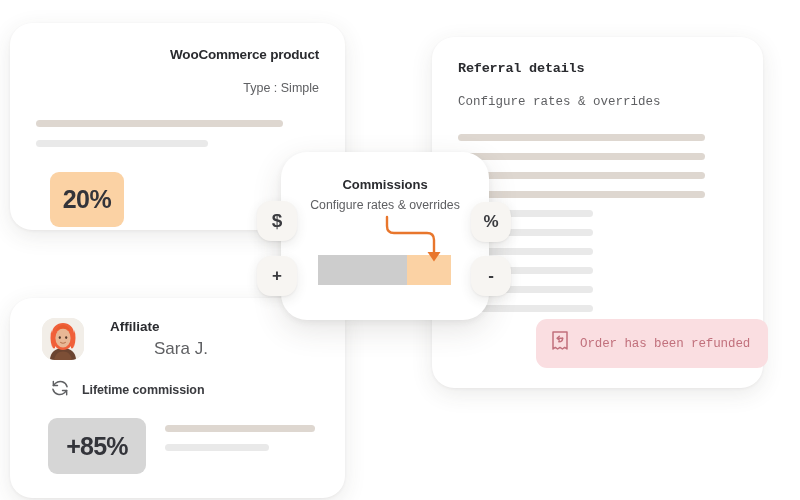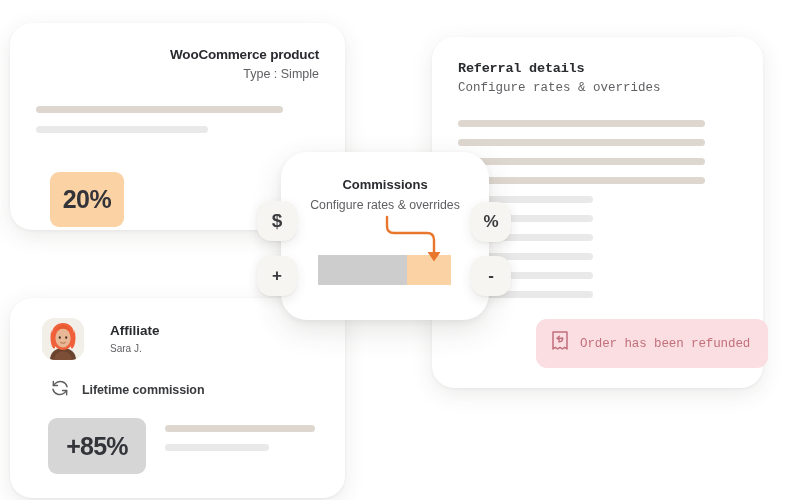--- a/index.html
+++ b/index.html
@@ -14,21 +14,21 @@
   
   .card{
     position:absolute;background:#ffffff;border-radius:22px;
     box-shadow:0 6px 22px rgba(60,55,50,.10), 0 1px 3px rgba(60,55,50,.06);
   }
   .card-title{
     font-size:13.5px;font-weight:700;letter-spacing:-.2px;color:#2a2b2f;
     line-height:1.2;
   }
   .card-sub{
-    font-size:12.5px;font-weight:400;color:#5f6063;margin-top:4px;line-height:1.2;
+    font-size:12.5px;font-weight:400;color:#5f6063;margin-top:18px;line-height:1.2;
   }
 
   
   .bar{border-radius:4px;height:7px;}
   .bar.beige{background:#ded7d0;}
   .bar.grey{background:#e9e9e9;}
 
   
   #woo-card{left:10px;top:23px;width:335px;height:207px;}
   #woo-card .pad{padding:24px 26px 0 26px;text-align:right;}
@@ -42,21 +42,21 @@
   #woo-pill span{font-size:25px;font-weight:700;letter-spacing:-.5px;color:#33343a;}
 
   
   #aff-card{left:10px;top:298px;width:335px;height:200px;}
   #aff-head{position:absolute;left:32px;top:20px;display:flex;align-items:center;gap:26px;}
   .avatar{
     width:42px;height:42px;border-radius:13px;overflow:hidden;flex:none;
     background:#f0ece6;
   }
   #aff-name{font-size:13.5px;font-weight:700;color:#2a2b2f;line-height:1.25;}
-  #aff-person{font-size:10px;color:#5f6063;margin-top:3px;line-height:1.2;}
+  #aff-person{font-size:17px;color:#5f6063;margin-top:3px;line-height:1.2;margin-left:44px;}
   #aff-life{position:absolute;left:40px;top:80px;display:flex;align-items:center;gap:12px;}
   #aff-life .lbl{font-size:12.5px;font-weight:700;color:#3a3b3f;letter-spacing:-.1px;}
   #aff-pill{
     position:absolute;left:38px;top:120px;width:98px;height:56px;
     background:#d6d6d6;border-radius:9px;display:flex;align-items:center;justify-content:center;
   }
   #aff-pill span{font-size:25px;font-weight:700;letter-spacing:-.8px;color:#33343a;}
   #aff-lines{position:absolute;left:155px;top:127px;width:155px;}
   #aff-lines .bar + .bar{margin-top:12px;}
 

